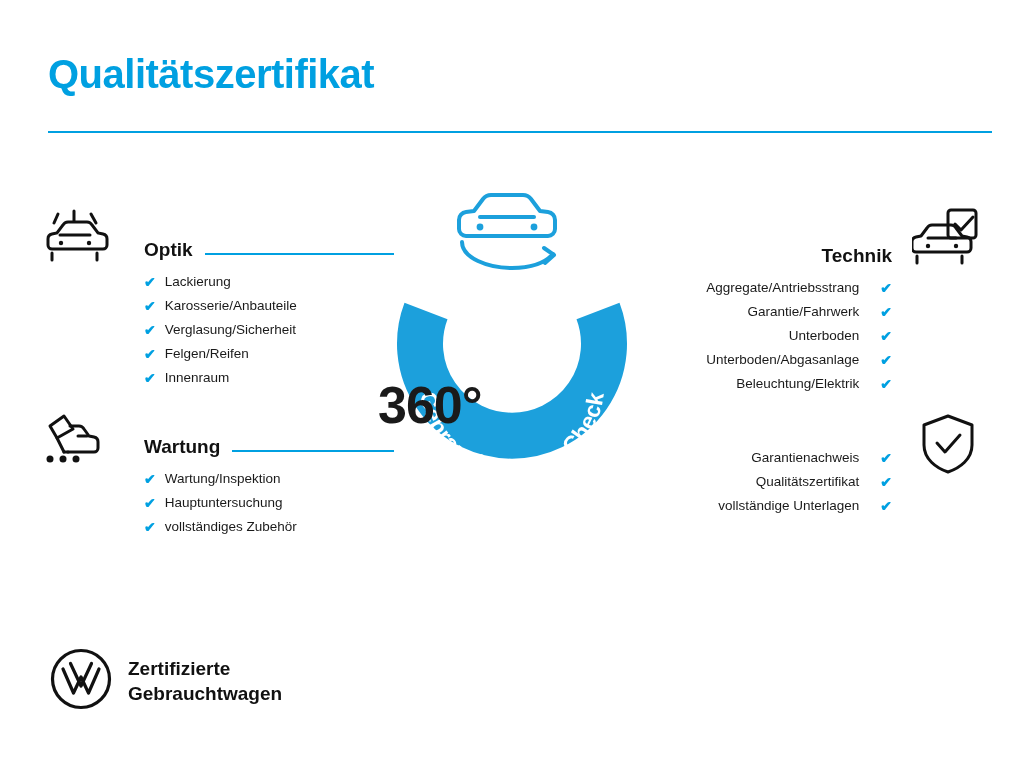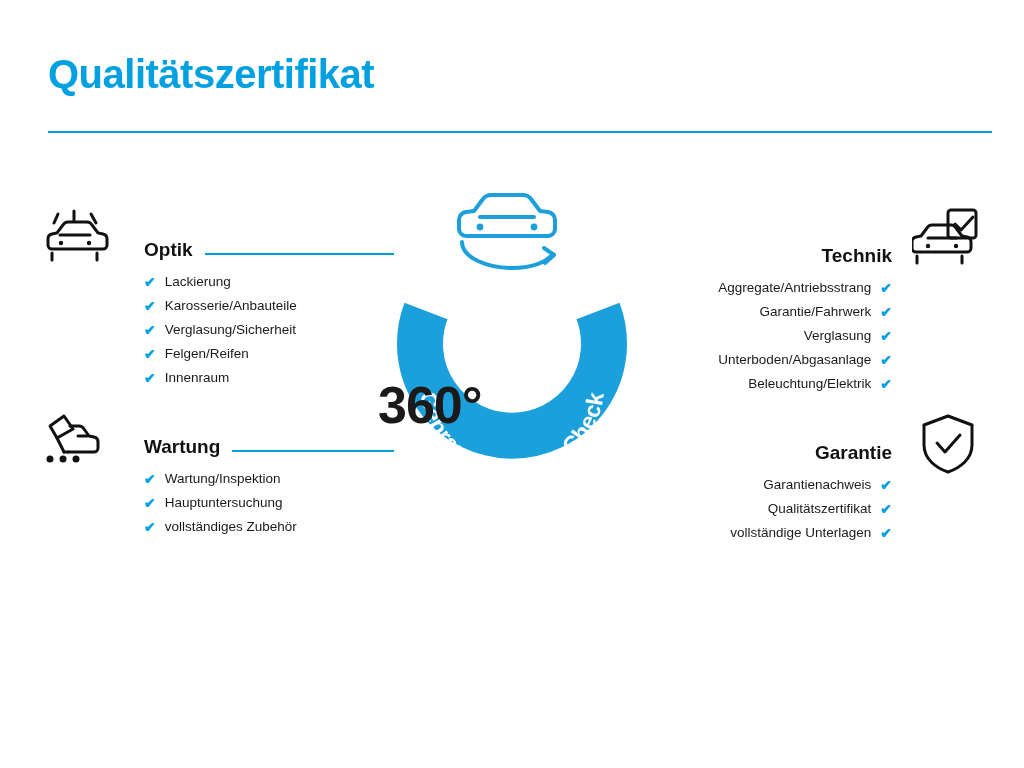--- a/index.html
+++ b/index.html
@@ -43,21 +43,21 @@
     height: 2px; background: #00A0E1; margin-bottom: 6px;
   }
   .items { margin-top: 14px; }
   .item {
     display: flex; align-items: center;
     font-size: 13.5px; color: #1a1a1a;
     line-height: 1;
     margin-bottom: 10px;
     white-space: nowrap;
   }
-  .item.right { justify-content: flex-end; }
+  .item.right { justify-content: flex-end; gap: 12px; }
   .check {
     color: #00A0E1; font-weight: bold; font-size: 14px;
   }
   .item.left .check { margin-right: 9px; }
   .item.right .check { margin-left: 9px; }
 
   
   .block-left { left: 144px; width: 250px; }
   .block-left .head-rule { flex: 1; margin-left: 12px; }
   .block-right { left: 640px; width: 252px; }
@@ -223,39 +223,35 @@
     <div class="items">
       <div class="item right">
         <span>Aggregate/Antriebsstrang</span>
         <span class="check">✔</span>
       </div>
       <div class="item right">
         <span>Garantie/Fahrwerk</span>
         <span class="check">✔</span>
       </div>
       <div class="item right">
-        <span>Verglasung</span>
+        <span>Unterboden</span>
         <span class="check">✔</span>
       </div>
       <div class="item right">
         <span>Unterboden/Abgasanlage</span>
         <span class="check">✔</span>
       </div>
       <div class="item right">
         <span>Beleuchtung/Elektrik</span>
         <span class="check">✔</span>
       </div>
     </div>
   </div>
 
   <div class="block block-right" id="garantie">
-    <div class="block-head right">
-      <div class="head-rule"></div>
-      <div class="block-title">Garantie</div>
-    </div>
     <div class="items">
       <div class="item right">
         <span>Garantienachweis</span>
         <span class="check">✔</span>
       </div>
       <div class="item right">
         <span>Qualitätszertifikat</span>
         <span class="check">✔</span>
       </div>
       <div class="item right">
@@ -289,14 +285,29 @@
         <path d="M 48 46 A 92 92 0 1 0 220 46" fill="none" stroke="#1CA0DC" stroke-width="46" stroke-linecap="butt"></path>
         <text font-family="Liberation Sans, sans-serif" font-size="23" font-weight="bold" fill="#ffffff" letter-spacing="0.4">
           <textPath href="#ringPath" startOffset="50%" text-anchor="middle">Gebrauchtwagen-Check</textPath>
         </text>
       </svg>
     </div>
 
     <div class="badge-360">360°</div>
   </div>
 
+  <div class="footer">
+    <div>
+      <svg width="62" height="62" viewBox="0 0 62 62">
+        <circle cx="31" cy="31" r="28.5" fill="none" stroke="#111" stroke-width="3.2"></circle>
+        <g fill="none" stroke="#111" stroke-width="3.2" stroke-linejoin="round" stroke-linecap="round">
+          <path d="M13 21 L23.5 45 L31 29 L38.5 45 L49 21"></path>
+          <path d="M20.5 15.5 L31 38 L41.5 15.5"></path>
+        </g>
+      </svg>
+    </div>
+    <div class="footer-text">
+      <div>Zertifizierte</div>
+      <div>Gebrauchtwagen</div>
+    </div>
+  </div>
 
 </div>
 
 </body></html>

